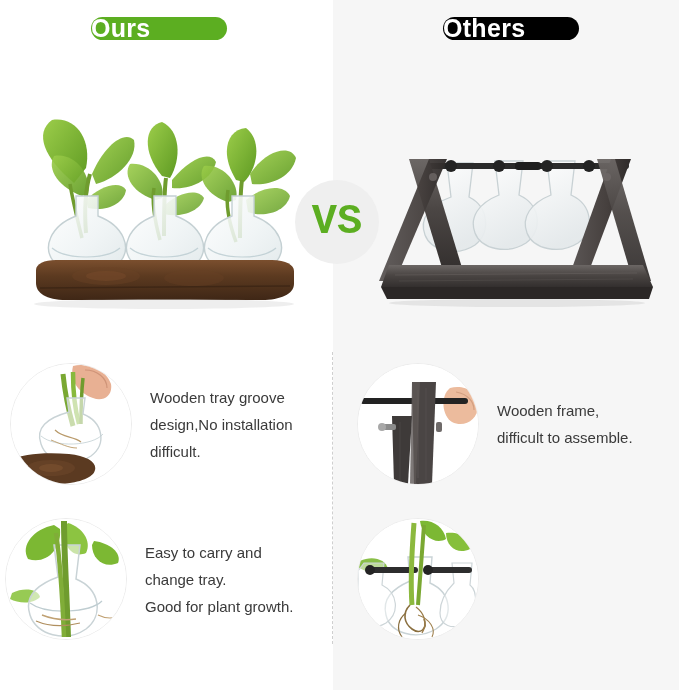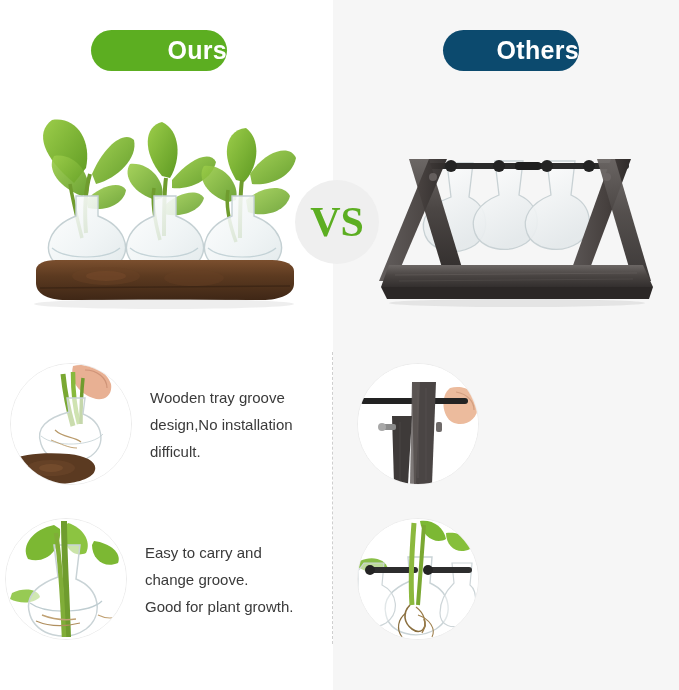--- a/index.html
+++ b/index.html
@@ -35,57 +35,56 @@
     left: 332px;
     top: 352px;
     width: 0;
     height: 292px;
     border-left: 1px dashed #cfcfcf;
   }
   
   .badge {
     position: absolute;
     top: 17px;
-    height: 41px;
+    height: 23px;
     border-radius: 21px;
     display: flex;
     align-items: center;
-    justify-content: flex-end;
+    justify-content: flex-start;
     color: #ffffff;
     font-size: 25px;
     font-weight: bold;
     letter-spacing: 0.3px;
-    margin-top: 13px;
   }
   .badge-ours {
     left: 91px;
     width: 136px;
     background: #5cae21;
   }
   .badge-others {
     left: 443px;
     width: 136px;
-    background: #0c4a6e;
+    background: #000000;
   }
   
   .vs-circle {
     position: absolute;
     left: 295px;
     top: 180px;
     width: 84px;
     height: 84px;
     border-radius: 50%;
     background: #efefef;
     display: flex;
     align-items: center;
     justify-content: center;
     z-index: 5;
   }
   .vs-circle .vs-text {
-    font-family: Liberation Serif, serif;
+    font-family: Liberation Mono, monospace;
     font-size: 42px;
     font-weight: bold;
     color: #5cae21;
     line-height: 1;
   }
   
   .hero {
     position: absolute;
   }
   .hero-ours { left: 14px; top: 88px; width: 300px; height: 225px; }
@@ -302,21 +301,21 @@
 
         <path d="M58 2 C58 30 60 60 62 118" stroke="#6f9c2e" stroke-width="6" fill="none"></path>
         <path d="M50 14 C54 40 56 70 58 118" stroke="#80ad38" stroke-width="4.5" fill="none"></path>
 
         <path d="M36 96 C46 100 56 102 70 100" stroke="#c0a173" stroke-width="1.4" fill="none"></path>
         <path d="M30 102 C44 108 58 108 74 104" stroke="#b08f5f" stroke-width="1.2" fill="none"></path>
         <path d="M92 96 C100 100 108 100 116 96" stroke="#c0a173" stroke-width="1.2" fill="none"></path>
       </svg>
     </div>
     <div class="feature-text">Easy to carry and
-change groove.
+change tray.
 Good for plant growth.</div>
   </div>
 
   <div class="feature f-r1">
     <div class="feature-circle">
       <svg viewBox="0 0 120 120" xmlns="http://www.w3.org/2000/svg">
         <rect width="120" height="120" fill="#ffffff"></rect>
 
         <path d="M92 24 C106 20 120 28 120 42 C120 56 106 64 94 58 C84 52 82 32 92 24 Z" fill="#ecbb9d"></path>
         <path d="M98 28 C110 30 116 38 116 46" stroke="#d39f81" stroke-width="1.2" fill="none"></path>
@@ -329,20 +328,22 @@
         <path d="M68 24 L68 116" stroke="#6a6361" stroke-width="0.8" opacity="0.4"></path>
 
         <polygon points="34,52 54,52 50,120 36,120" fill="#3e3a39"></polygon>
         <path d="M42 58 L42 118" stroke="#5c5655" stroke-width="0.8" opacity="0.5"></path>
 
         <rect x="22" y="60" width="16" height="6" rx="2" fill="#8c8c8c"></rect>
         <circle cx="24" cy="63" r="4" fill="#a8a8a8"></circle>
         <rect x="78" y="58" width="6" height="10" rx="2" fill="#6e6a69"></rect>
       </svg>
     </div>
+    <div class="feature-text">Wooden frame,
+difficult to assemble.</div>
   </div>
 
   <div class="feature f-r2">
     <div class="feature-circle">
       <svg viewBox="0 0 120 120" xmlns="http://www.w3.org/2000/svg">
         <rect width="120" height="120" fill="#ffffff"></rect>
 
         <path d="M62 2 C74 0 86 8 88 20 C78 26 64 18 62 2 Z" fill="#7cb833"></path>
         <path d="M88 14 C102 12 114 20 112 30 C100 36 88 28 88 14 Z" fill="#86bf3b"></path>
         <path d="M2 42 C14 36 28 40 30 50 C20 58 6 52 0 48 Z" fill="#7cb833" opacity="0.9"></path>

